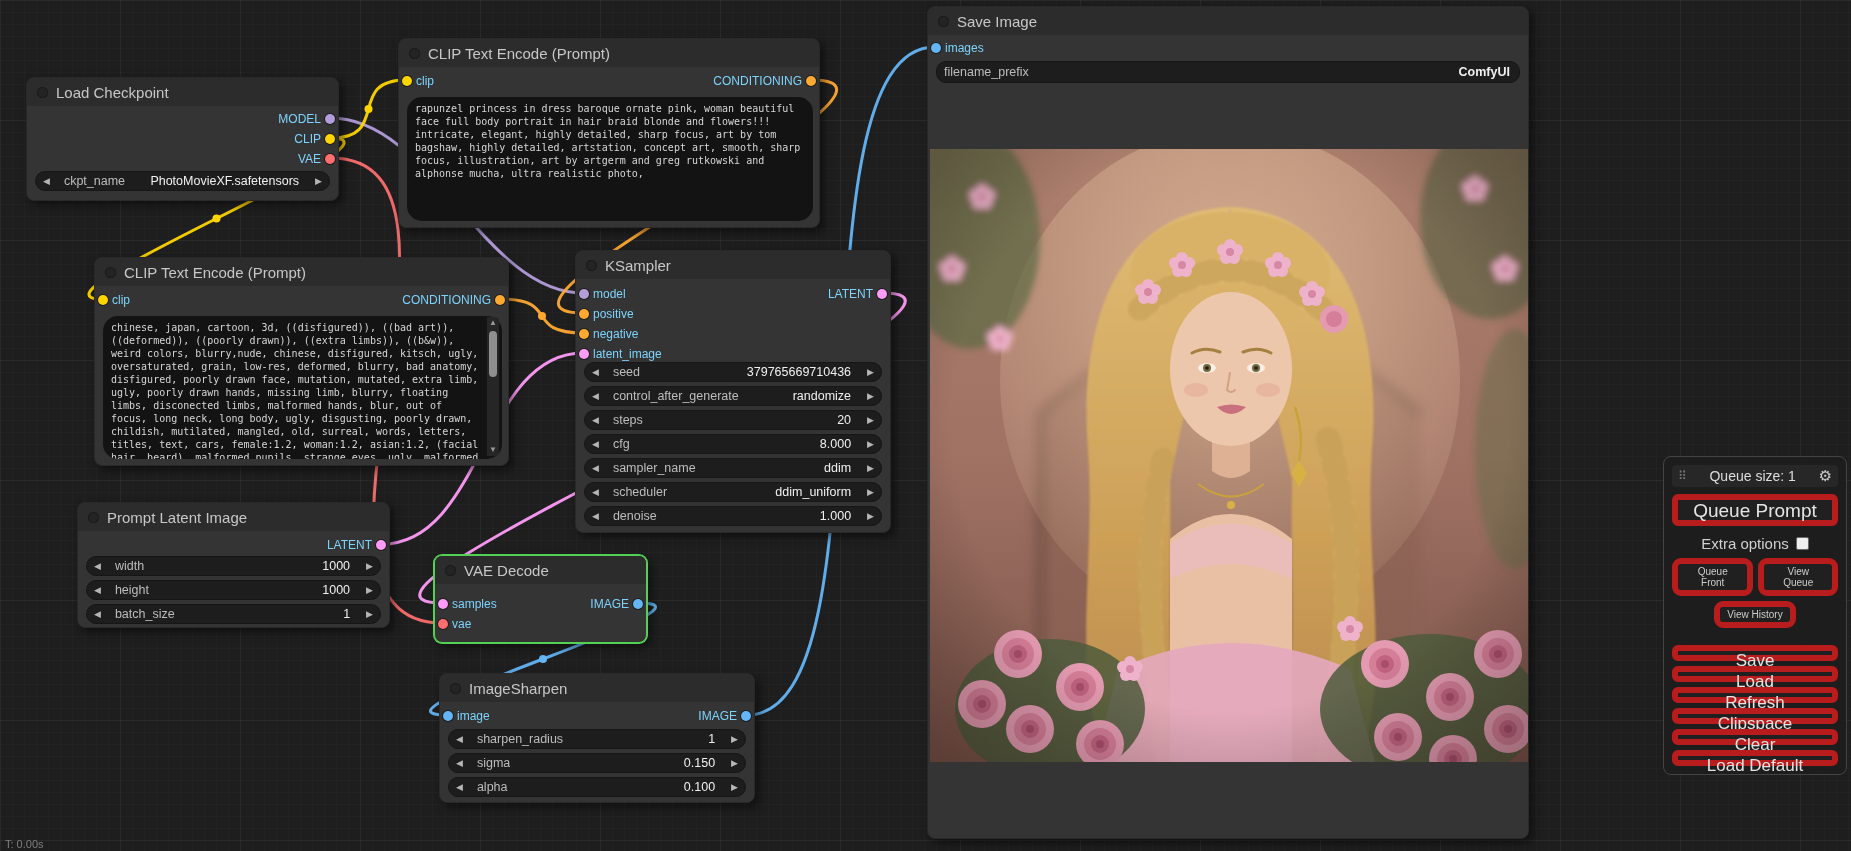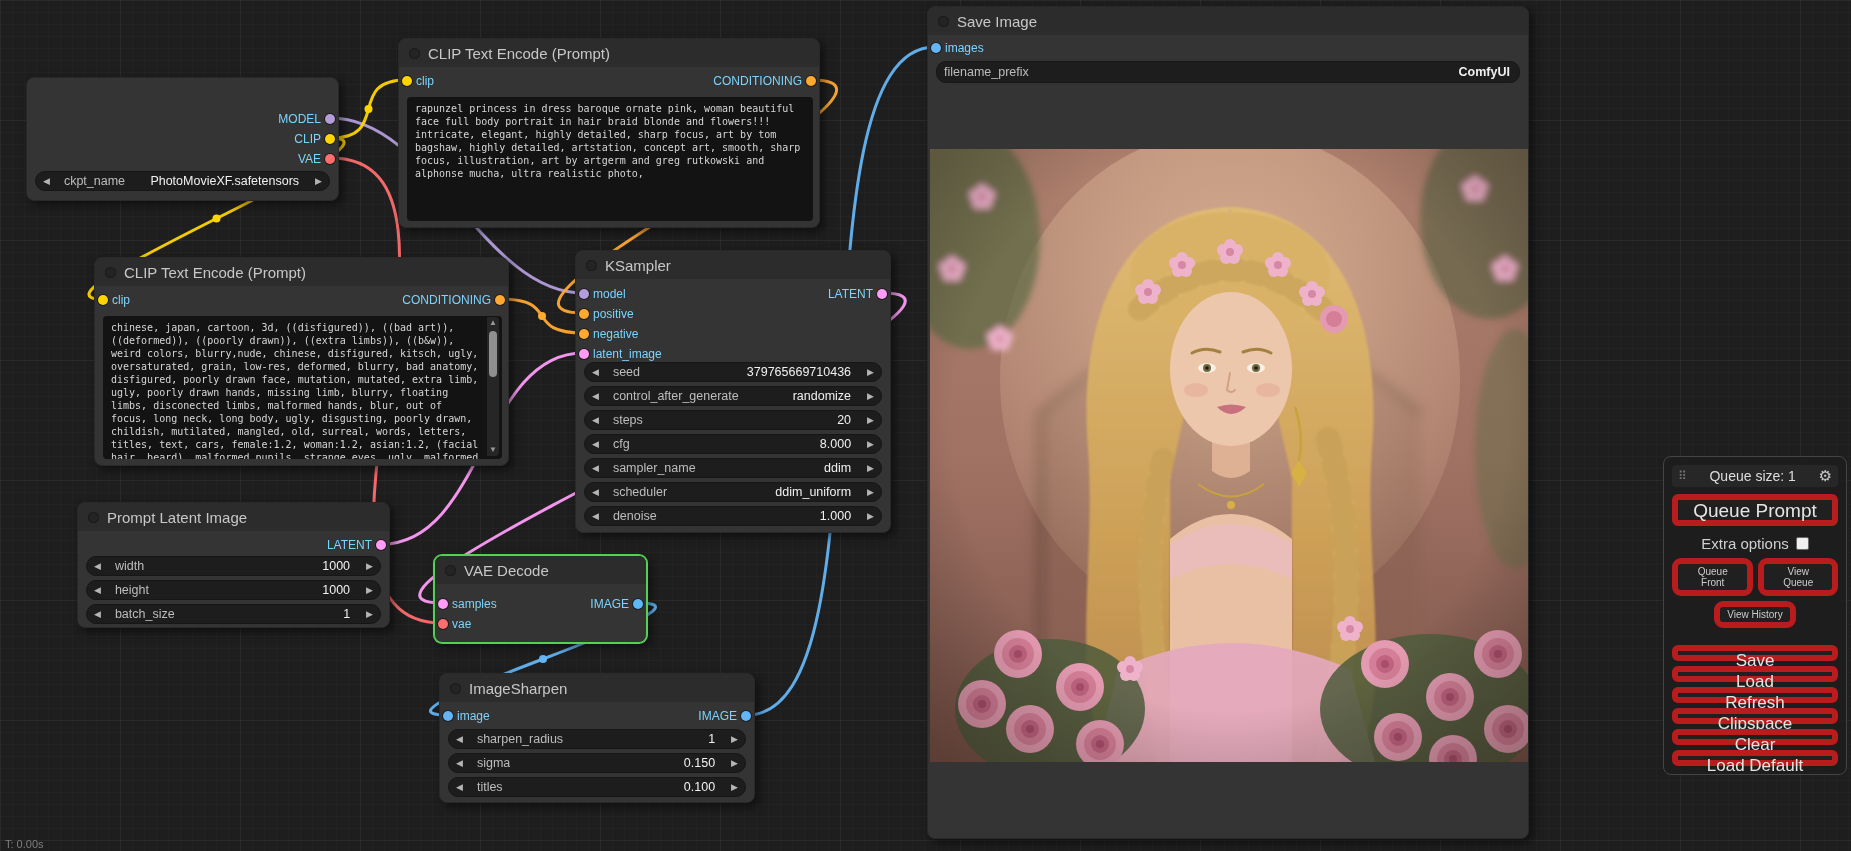--- a/index.html
+++ b/index.html
@@ -32,21 +32,21 @@
     box-shadow:0 0 0 1px rgba(0,0,0,.45)}
   .slot.in .sdot{left:3px}
   .slot.out .sdot{right:3px}
   .c-model{background:#B39DDB}.c-clip{background:#FFD500}.c-vae{background:#FF6E6E}
   .c-cond{background:#FFA931}.c-latent{background:#FF9CF9}.c-image{background:#64B5F6}
   .widget{position:absolute;left:8px;right:8px;height:20px;background:#1d1d1d;border:1px solid #161616;
     border-radius:10px;display:flex;align-items:center;padding:0 7px;font-size:12.5px;gap:14px;cursor:pointer}
   .widget .arr{color:#b5b5b5;font-size:9px;line-height:1;flex:0 0 auto}
   .widget .wname{color:#bdbdbd;overflow:hidden}
   .widget .wval{margin-left:auto;color:#f0f0f0;padding-right:2px}
-  .tarea{position:absolute;background:#131313;border-radius:4px;color:#d6d6d6;
+  .tarea{position:absolute;background:#131313;border-radius:15px;color:#d6d6d6;
     font-family:"DejaVu Sans Mono",monospace;font-size:10px;line-height:1.3;padding:5px 8px;
     overflow:hidden;white-space:pre-wrap;cursor:text}
   .sbar{position:absolute;top:1px;right:1px;bottom:1px;width:12px;background:#262626;border-radius:0 4px 4px 0;
     display:flex;flex-direction:column;align-items:center}
   .sbar .sarrow{color:#999;font-size:8px;line-height:12px;height:12px}
   .sbar .sthumb{width:8px;height:46px;background:#8f8f8f;border-radius:4px;margin-top:2px}
   .preview{position:absolute;overflow:hidden;background:#222}
   .preview svg{display:block;width:100%;height:100%}
 
   .menu{position:absolute;left:1663px;top:456px;width:184px;background:rgba(30,30,30,.95);
@@ -90,20 +90,24 @@
     <circle cx="386.5" cy="390.5" r="4" class="d-vae"></circle>
     <circle cx="697.5" cy="196.5" r="4" class="d-cond"></circle>
     <circle cx="542" cy="316" r="4" class="d-cond"></circle>
     <circle cx="482.5" cy="448.5" r="4" class="d-latent"></circle>
     <circle cx="662.5" cy="448" r="4" class="d-latent"></circle>
     <circle cx="543" cy="659" r="4" class="d-image"></circle>
     <circle cx="841" cy="381" r="4" class="d-image"></circle>
   </svg>
 
   <div class="node" style="left:26px;top:77px;width:313px;height:124px">
+    <div class="ntitle">
+      <span class="cdot"></span>
+      <span>Load Checkpoint</span>
+    </div>
     <div class="slot out" style="top:31px">
       <span>MODEL</span>
       <span class="sdot c-model"></span>
     </div>
     <div class="slot out" style="top:51px">
       <span>CLIP</span>
       <span class="sdot c-clip"></span>
     </div>
     <div class="slot out" style="top:71px">
       <span>VAE</span>
@@ -291,21 +295,21 @@
       <span class="arr">▶</span>
     </div>
     <div class="widget" style="top:79px">
       <span class="arr">◀</span>
       <span class="wname">sigma</span>
       <span class="wval">0.150</span>
       <span class="arr">▶</span>
     </div>
     <div class="widget" style="top:103px">
       <span class="arr">◀</span>
-      <span class="wname">titles</span>
+      <span class="wname">alpha</span>
       <span class="wval">0.100</span>
       <span class="arr">▶</span>
     </div>
   </div>
 
   <div class="node" style="left:927px;top:6px;width:602px;height:833px">
     <div class="ntitle">
       <span class="cdot"></span>
       <span>Save Image</span>
     </div>

